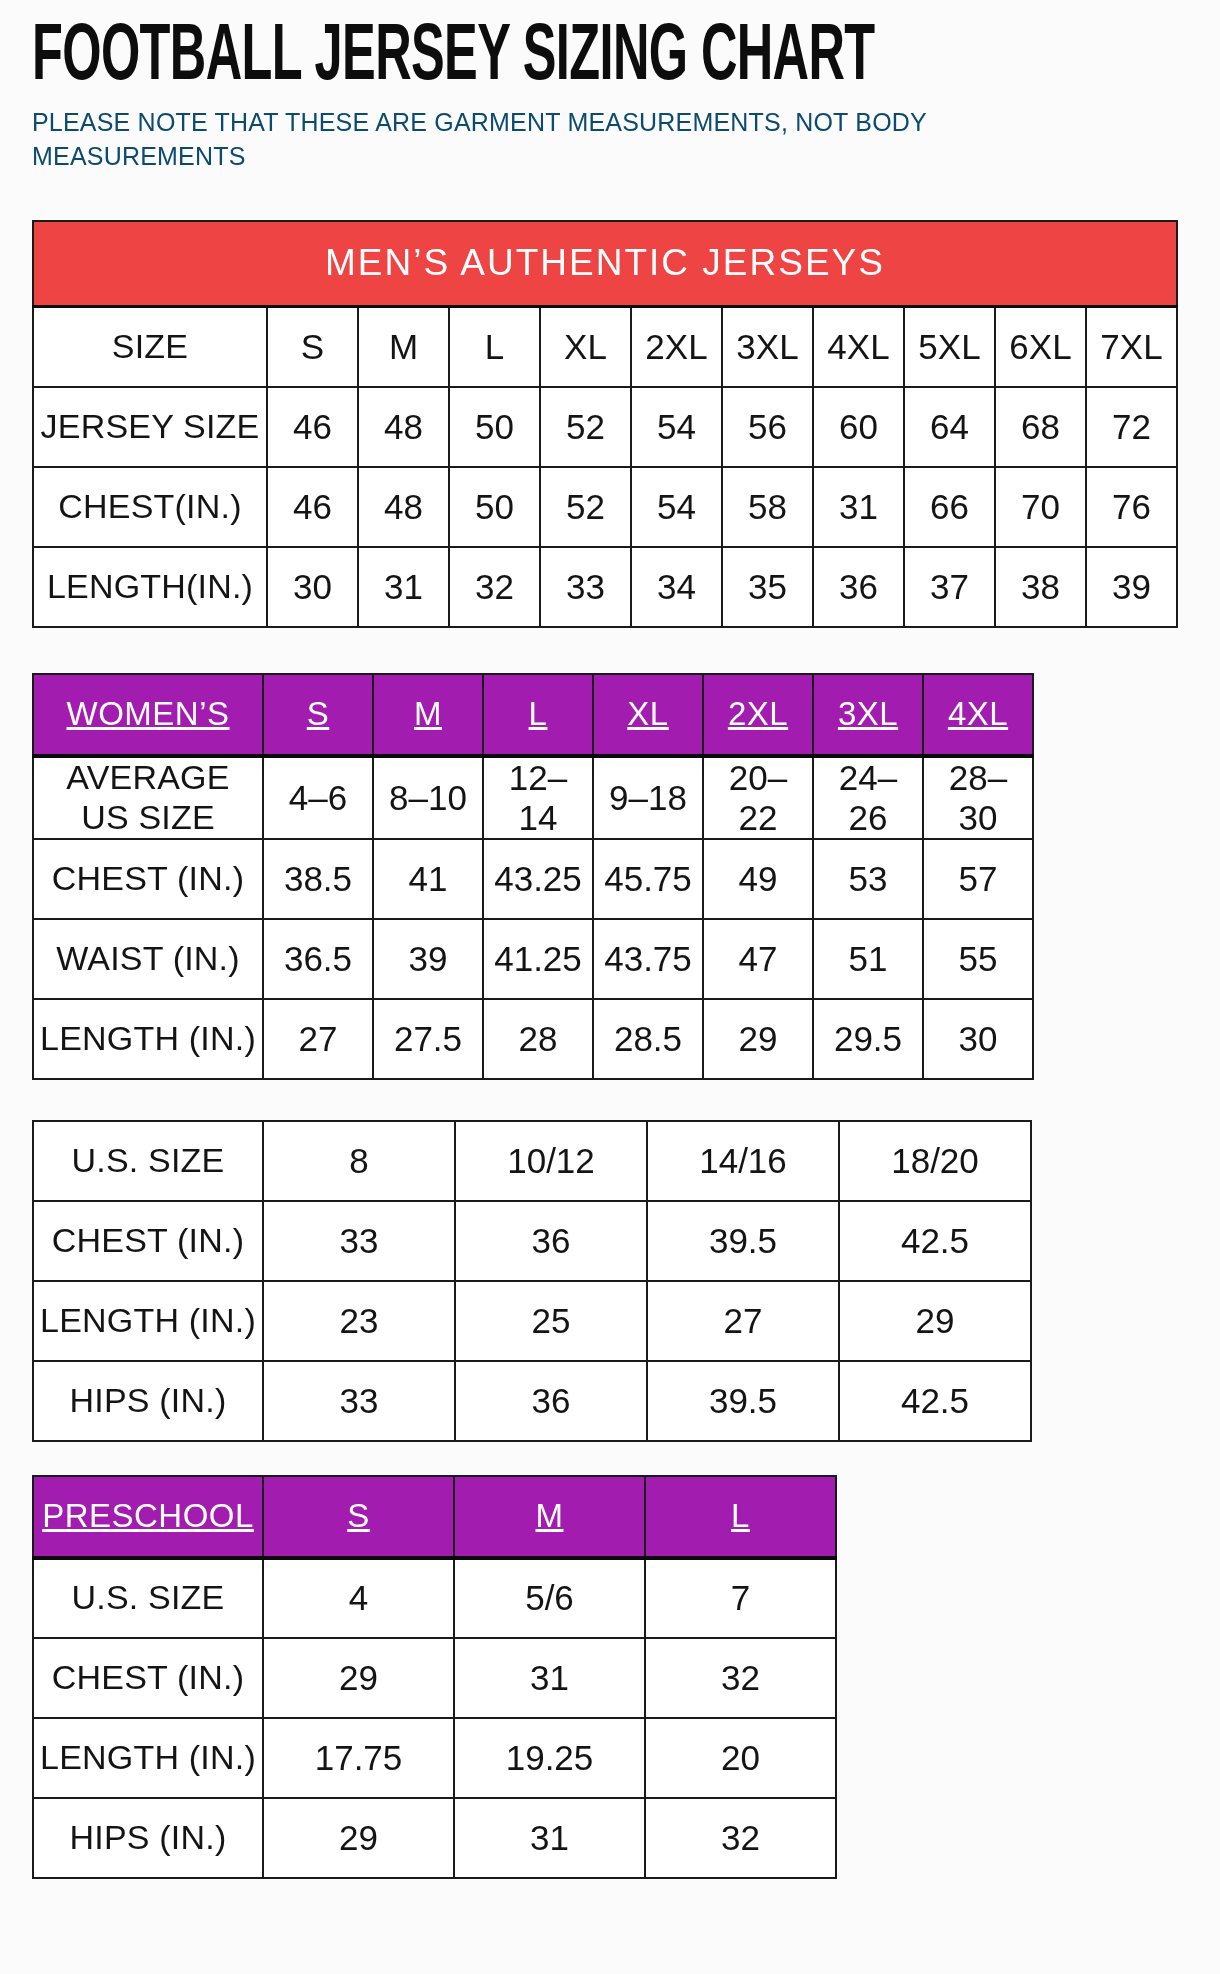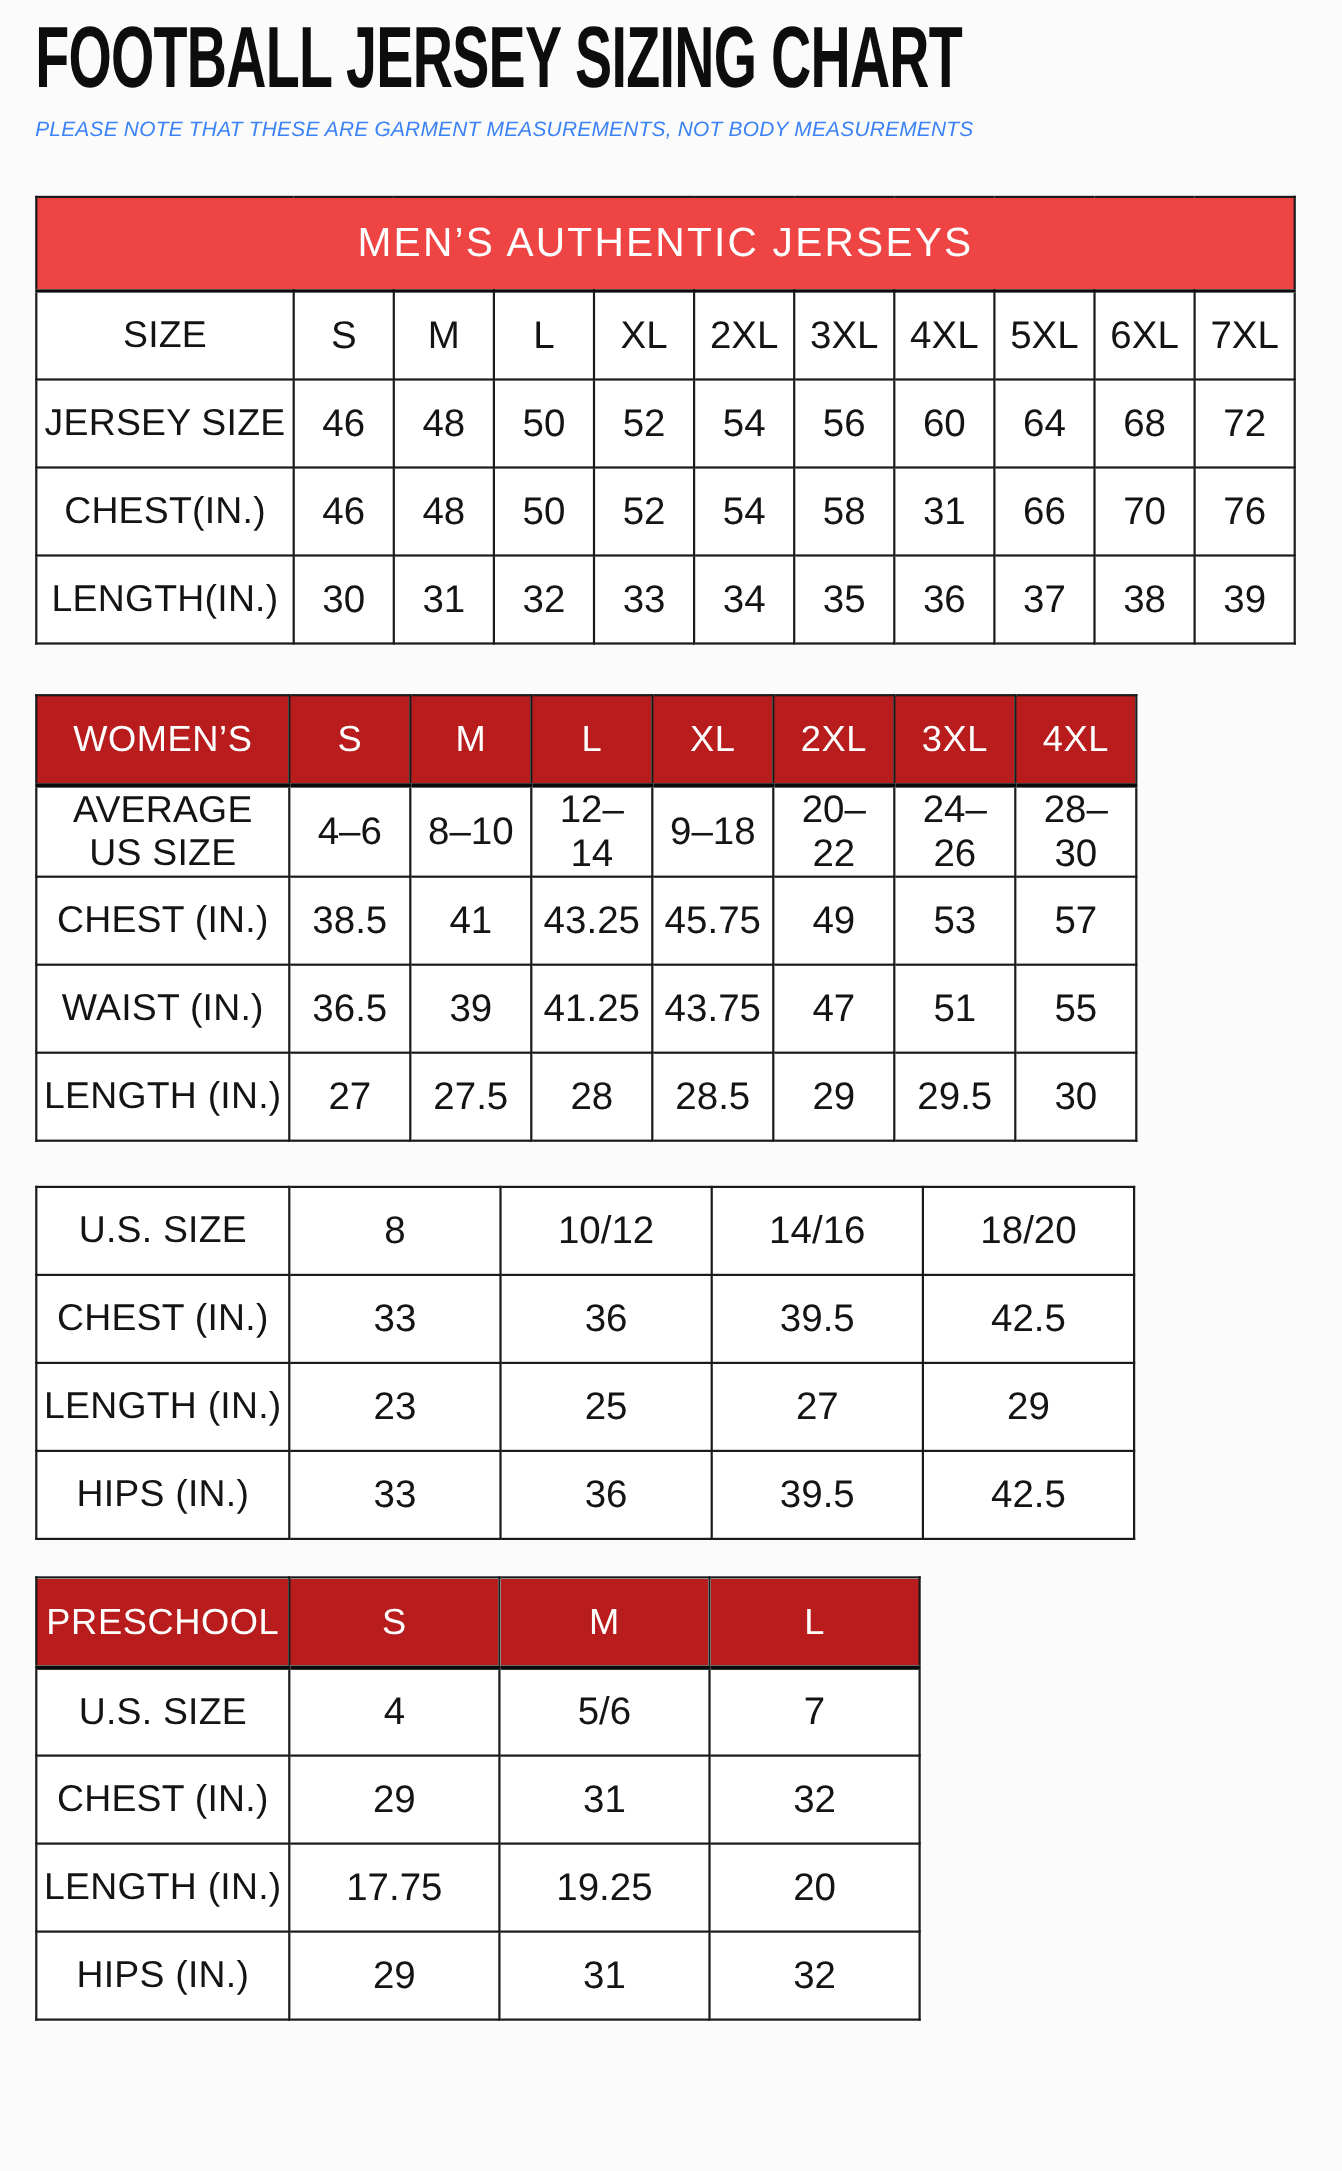--- a/index.html
+++ b/index.html
@@ -20,27 +20,26 @@
     font-weight: bold;
     line-height: 0.92;
     letter-spacing: -1px;
     white-space: nowrap;
     transform: scaleX(0.64);
     transform-origin: 0 50%;
     color: #0d0d0d;
   }
 
   .note {
-    color: #3b82f6;
-    font-size: 19px;
+    color: #0c4a6e;
+    font-size: 25px;
     line-height: 1.35;
     max-width: 910px;
     margin: 20px 0 0 0;
     letter-spacing: 0.2px;
-    font-style: italic;
   }
 
   table.chart {
     border-collapse: collapse;
     table-layout: fixed;
   }
   table.chart.mens      { margin-top: 46px; }
   table.chart.womens    { margin-top: 45px; }
   table.chart.boys      { margin-top: 40px; }
   table.chart.preschool { margin-top: 33px; }
@@ -58,25 +57,26 @@
   tr.banner-row td {
     height: 86px;
     background: #ef4444;
     color: #ffffff;
     font-size: 37px;
     letter-spacing: 2px;
     border-bottom: 3px solid #0c0c0c;
   }
   tr.header-row td, tr.header-row th {
     height: 82px;
-    background: #b91c1c;
+    background: #a21caf;
     color: #ffffff;
     font-size: 33px;
     letter-spacing: 0.5px;
     border-bottom: 4px solid #0a0a0a;
+    text-decoration: underline;
   }
   tr.data-row td, tr.data-row th { height: 80px; background: #ffffff; }
   tr.data-row td.value-cell { font-size: 35px; }
   .label-cell { font-size: 34px; line-height: 1.15; letter-spacing: 0.2px; }
 </style>
 </head>
 <body>
 
 <div class="page">
 

